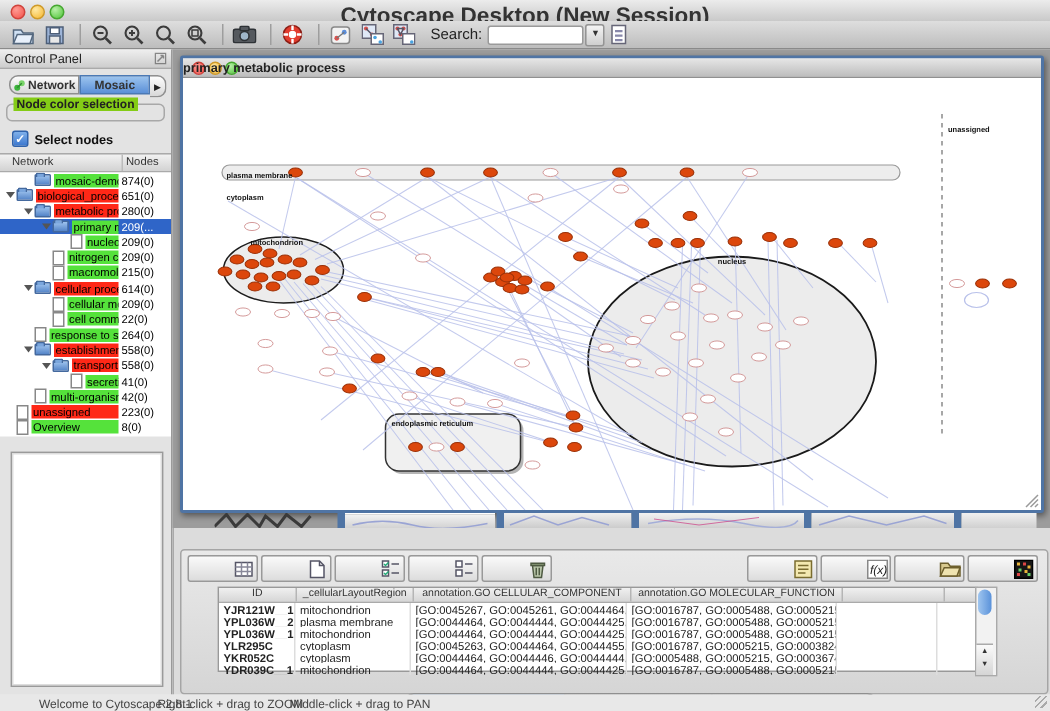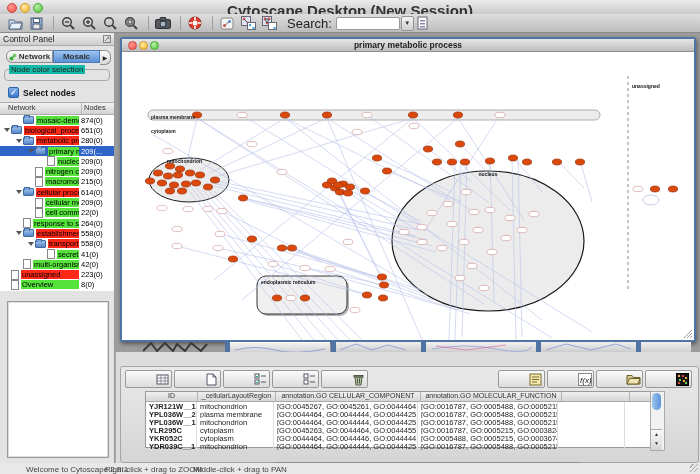--- a/index.html
+++ b/index.html
@@ -13,21 +13,21 @@
   .dot-red{background:radial-gradient(circle at 35% 30%,#ff9a93,#f3524a);border:1px solid #d0433c;}
   .dot-yellow{background:radial-gradient(circle at 35% 30%,#ffe9a3,#f5b62e);border:1px solid #cf9a28;}
   .dot-green{background:radial-gradient(circle at 35% 30%,#b8f0a8,#4fc438);border:1px solid #46a730;}
   .win-title{width:100%;text-align:center;top:2px;font-weight:bold;font-size:15px;color:#333;}
   
   .toolbar{left:0;top:14px;width:700px;height:19px;
     background:linear-gradient(#dedede,#bdbdbd);border-bottom:1px solid #8a8a8a;
     display:flex;align-items:center;padding-left:6px;box-sizing:border-box;}
   .tb-btn{width:18px;height:16px;display:flex;align-items:center;justify-content:center;margin-right:3px;}
   .tb-sep{width:1px;height:14px;background:#9e9e9e;margin:0 5px;}
-  .search-label{font-size:13px;color:#222;margin:0 4px 0 6px;}
+  .search-label{font-size:10px;color:#222;margin:0 4px 0 6px;}
   .search-input{width:58px;height:11px;border:1px solid #9a9a9a;border-radius:2px;background:#fff;
     font-size:8px;padding:0 2px;}
   .search-arrow{width:11px;height:13px;background:linear-gradient(#f4f4f4,#cfcfcf);
     border:1px solid #949494;border-radius:2px;margin-left:1px;
     display:flex;align-items:center;justify-content:center;font-size:6px;color:#333;}
   
   .control-panel{left:0;top:33px;width:115px;height:430px;background:#e3e3e3;
     border-right:1px solid #9a9a9a;box-sizing:border-box;}
   .panel-header{height:12px;background:linear-gradient(#efefef,#cdcdcd);
     border-bottom:1px solid #aaa;display:flex;align-items:center;
@@ -37,22 +37,22 @@
   .cp-tabs{margin:4px 3px 0 6px;display:flex;height:13px;}
   .cp-tab{flex:1;border:1px solid #8f8f8f;background:linear-gradient(#fdfdfd,#d8d8d8);
     font-size:8px;font-weight:bold;color:#333;display:flex;align-items:center;justify-content:center;}
   .cp-tab.first{border-radius:6px 0 0 6px;}
   .cp-tab.sel{background:linear-gradient(#9cc4ee,#5b90d8);border-color:#4b79b4;}
   .cp-tab-arrow{width:10px;height:13px;border:1px solid #8f8f8f;border-left:none;border-radius:0 6px 6px 0;
     background:linear-gradient(#fdfdfd,#d8d8d8);display:flex;align-items:center;justify-content:center;
     font-size:6px;color:#222;}
   .groupbox{margin:6px 4px 0 4px;border:1px solid #a8a8a8;border-radius:4px;position:relative;
     padding:6px 4px 4px 4px;}
-  .groupbox-title{position:absolute;top:-5px;left:4px;background:#14b8a6;padding:0 2px;
-    font-size:8px;font-weight:normal;color:#222;}
+  .groupbox-title{position:absolute;top:-5px;left:4px;background:#84cc16;padding:0 2px;
+    font-size:8px;font-weight:bold;color:#222;}
   .combo{height:12px;border:1px solid #979797;border-radius:3px;background:linear-gradient(#ffffff,#e4e4e4);
     display:flex;align-items:center;font-size:8px;}
   .combo .val{flex:1;text-align:center;overflow:hidden;white-space:nowrap;}
   .combo .step{width:10px;height:12px;background:linear-gradient(#a8c8f0,#5e93da);border-radius:0 3px 3px 0;
     display:flex;flex-direction:column;align-items:center;justify-content:center;color:#fff;font-size:4px;line-height:4px;}
   .checkrow{display:flex;align-items:center;margin:6px 0 4px 8px;}
   .checkbox{width:9px;height:9px;border-radius:2px;background:linear-gradient(#7fb0ea,#3c78cf);
     border:1px solid #2f62ab;color:#fff;font-size:8px;line-height:9px;text-align:center;font-weight:bold;}
   .checklabel{font-size:8.5px;font-weight:bold;margin-left:4px;color:#111;}
   .tree-header{margin-top:4px;height:11px;background:linear-gradient(#f2f2f2,#d2d2d2);
@@ -76,21 +76,21 @@
   .tcount{flex:none;width:33px;padding-left:2px;color:#000;}
   .trow.sel .tcount{color:#fff;}
   .birdseye{left:7px;top:268px;width:100px;height:155px;background:#fff;
     border:1px solid #9a9a9a;box-shadow:inset 0 0 0 1px #ddd;}
   
   .mdi{left:115px;top:33px;width:585px;height:319px;background:#9c9c9c;overflow:hidden;}
   .net-window{left:5px;top:4px;width:576px;height:305px;border:2px solid #4f74a4;border-radius:2px;
     background:#fff;box-sizing:border-box;box-shadow:1px 2px 4px rgba(0,0,0,.45);}
   .net-titlebar{height:12px;background:linear-gradient(#e6e6e6,#bdbdbd);border-bottom:1px solid #909090;position:relative;}
   .nt-dot{width:7px;height:7px;border-radius:50%;top:2px;}
-  .net-title{width:100%;text-align:center;top:1px;font-weight:bold;font-size:8.5px;color:#222;}
+  .net-title{width:100%;top:1px;font-weight:bold;font-size:8.5px;color:#222;}
   .canvas{position:relative;width:572px;height:288px;background:#fff;overflow:hidden;}
   .frag-strip{left:115px;top:342px;width:585px;height:10px;}
   .frag{position:absolute;top:0;height:10px;}
   
   .data-panel{left:115px;top:352px;width:585px;height:111px;background:#dcdcdc;box-sizing:border-box;
     border-left:1px solid #aaa;}
   .dp-body{position:absolute;left:4px;top:14px;width:577px;height:95px;
     background:linear-gradient(#e9e9e9,#d5d5d5);border:1px solid #a5a5a5;border-radius:3px;}
   .dp-toolbar{position:absolute;left:4px;top:3px;right:4px;height:18px;display:flex;align-items:center;}
   .dp-btn{width:17px;height:16px;border:1px solid #999;border-radius:2px;background:linear-gradient(#fafafa,#dcdcdc);

